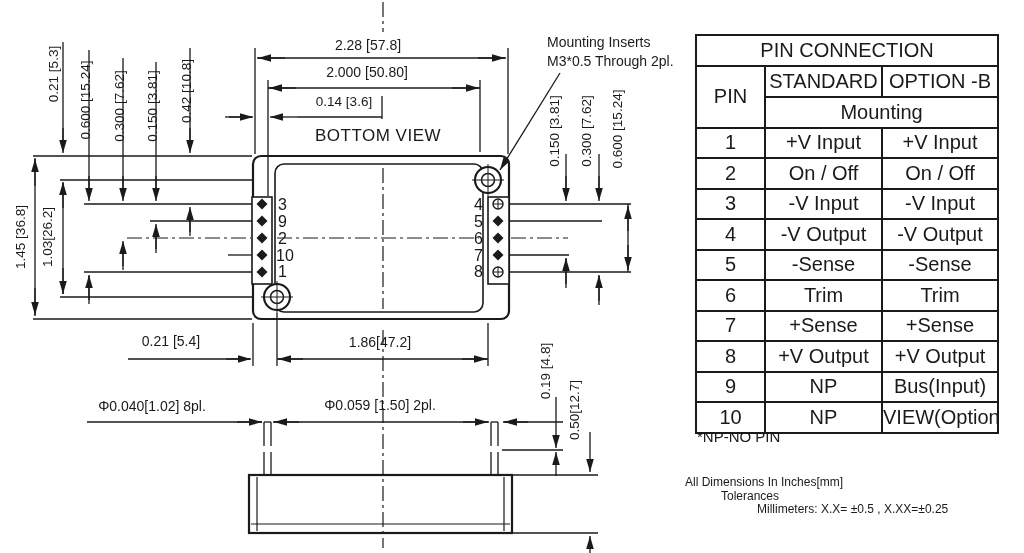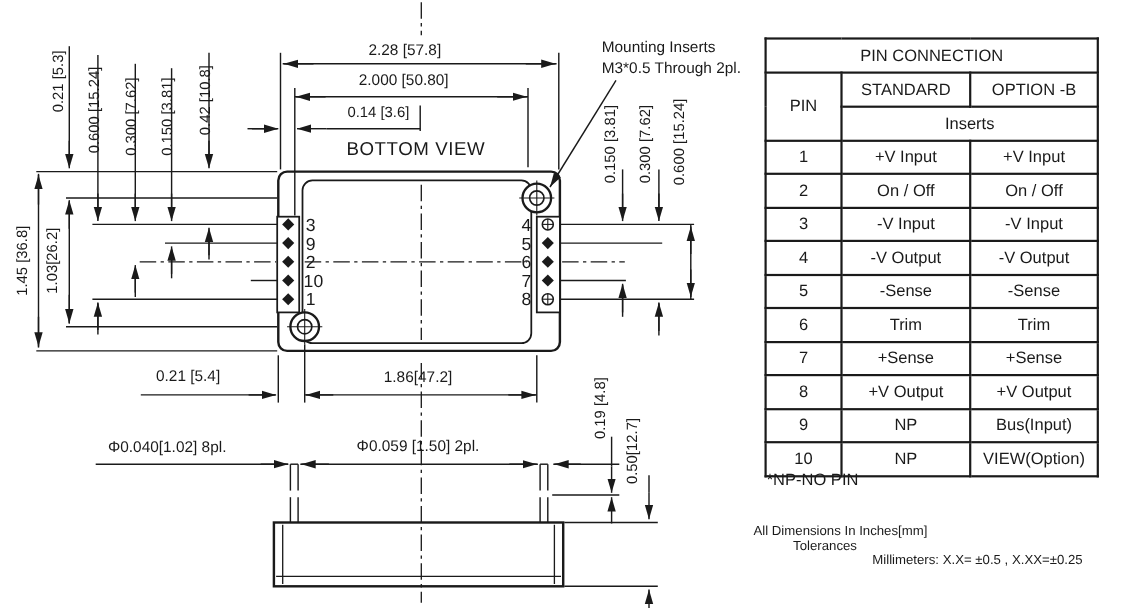--- a/index.html
+++ b/index.html
@@ -7,30 +7,30 @@
          font-family:"Liberation Sans",sans-serif;color:#1a1a1a;}
   svg{position:absolute;left:0;top:0;}
   svg text{fill:#1a1a1a;font-family:"Liberation Sans",sans-serif;}
   .dim-t{font-size:13.5px;text-anchor:middle;}
   .dim-t2{font-size:14px;text-anchor:middle;}
   .note-t{font-size:14px;}
   .pin-t{font-size:16px;}
   .view-t{font-size:17px;text-anchor:middle;letter-spacing:.5px;}
   
   #pin-table{position:absolute;left:695px;top:34px;width:302px;border-collapse:collapse;
-             table-layout:fixed;font-size:15px;}
+             table-layout:fixed;font-size:20px;}
   #pin-table td{border:2px solid #1a1a1a;text-align:center;vertical-align:middle;
                 padding:0;height:28.5px;overflow:hidden;white-space:nowrap;}
   #pin-table td.hd{height:29px;}
   #pin-table col.c-pin{width:69px;} #pin-table col.c-std{width:117px;} #pin-table col.c-opt{width:116px;}
   #np-note{position:absolute;left:697px;top:400px;font-size:15px;margin-top:28px;}
   #tol-notes{position:absolute;left:685px;top:476px;font-size:12px;line-height:13.6px;white-space:nowrap;}
   #tol-notes .row2{display:flex;margin-left:36px;}
   #tol-notes .tl{width:98px;flex:0 0 98px;}
-  #tol-notes .row3{margin-left:108px;}
+  #tol-notes .row3{margin-left:72px;}
 </style>
 </head>
 <body>
 
 <div id="stage">
 
 <svg width="690" height="553" viewBox="0 0 690 553">
   <defs>
     <marker id="ah" viewBox="0 0 14 10" refX="13" refY="5" markerWidth="14" markerHeight="10" orient="auto" markerUnits="userSpaceOnUse">
       <path d="M0,1.2 L13,5 L0,8.8 Z" fill="#1a1a1a"></path>
@@ -276,21 +276,21 @@
   <tbody>
     <tr>
           <td colspan="3" class="hd">PIN CONNECTION</td>
         </tr>
     <tr>
       <td rowspan="2">PIN</td>
       <td class="hd">STANDARD</td>
       <td class="hd">OPTION -B</td>
     </tr>
     <tr>
-          <td colspan="2">Inserts</td>
+          <td colspan="2">Mounting</td>
         </tr>
     <tr>
           <td>1</td>
           <td>+V Input</td>
           <td>+V Input</td>
         </tr>
     <tr>
           <td>2</td>
           <td>On / Off</td>
           <td>On / Off</td>

